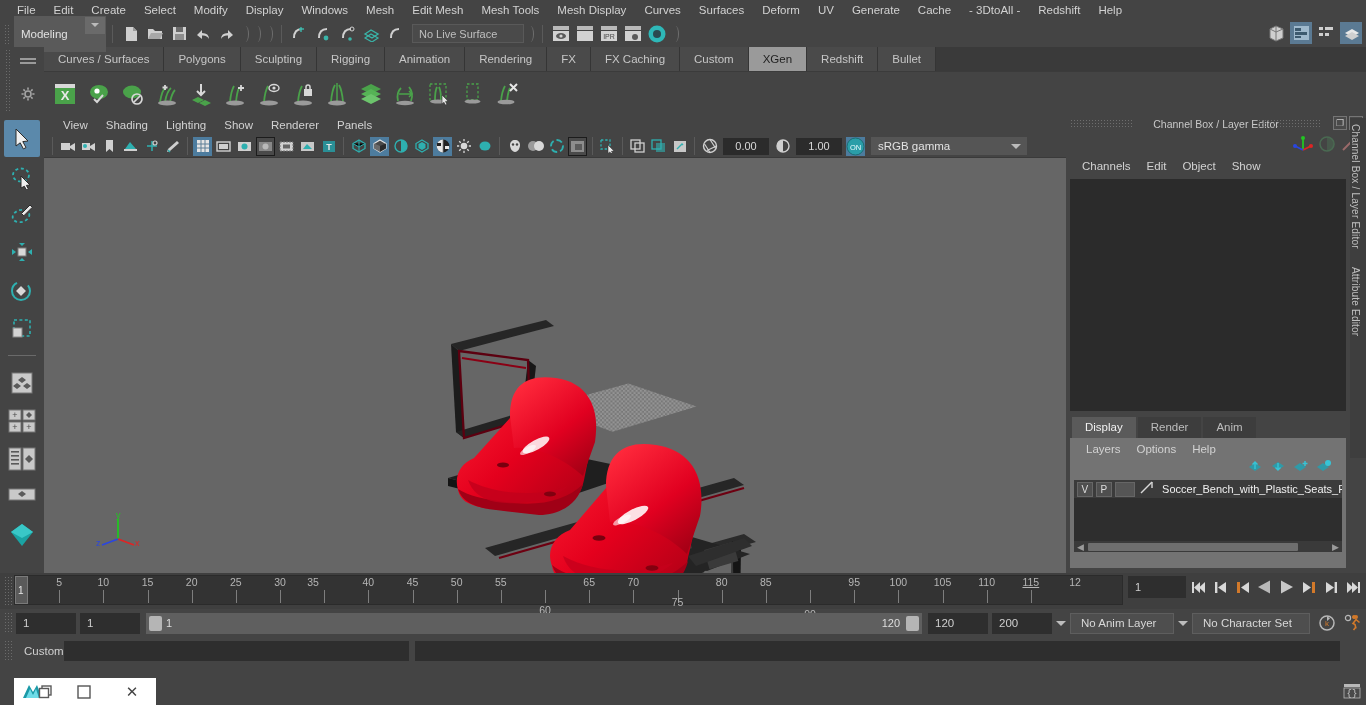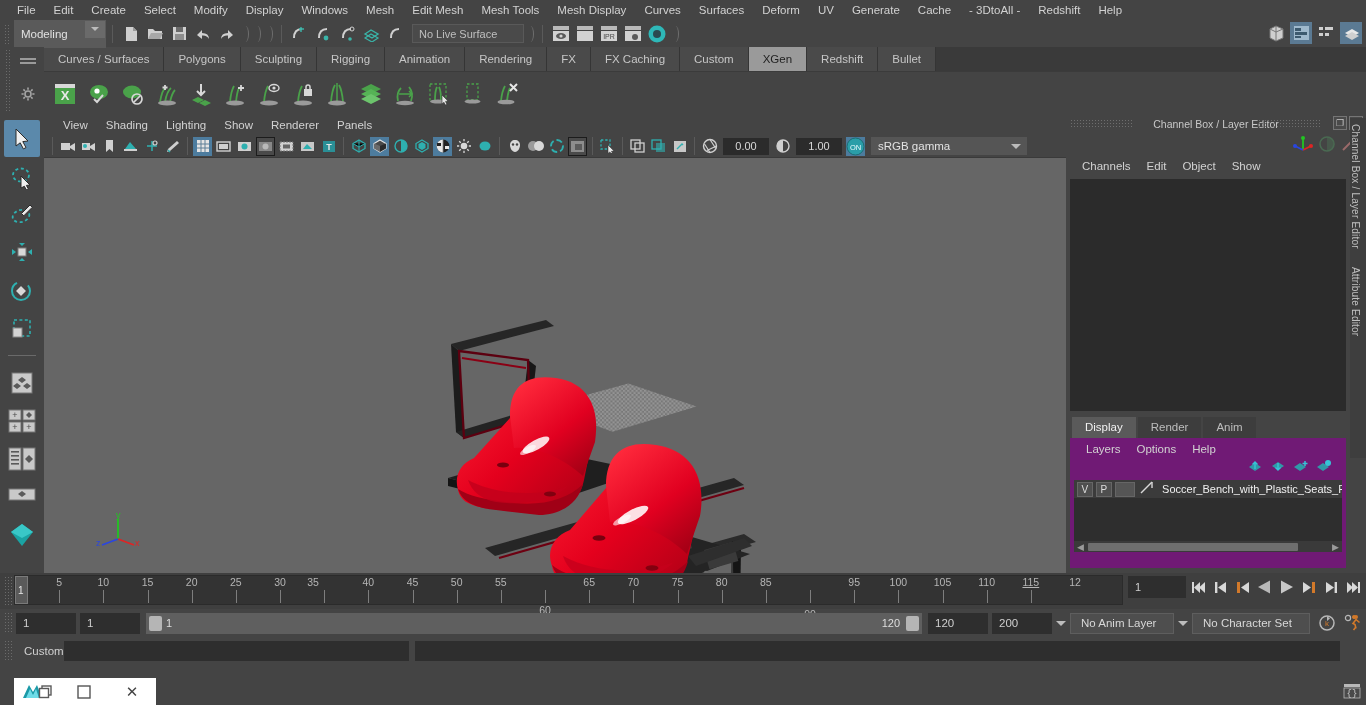--- a/index.html
+++ b/index.html
@@ -23,21 +23,21 @@
   .statusbar{
     height:27px; display:flex; align-items:center; gap:0px;
     background:#444444; padding-left:4px; position:relative;
   }
   .gripdots{
     width:7px; height:20px; margin-right:3px;
     background-image:radial-gradient(#6b6b6b 0.8px, transparent 0.9px);
     background-size:3px 3px;
   }
   .mode-select{
-    width:92px; height:28px; background:#5a5a5a; border:1px solid #5a5a5a;
+    width:92px; height:36px; background:#5a5a5a; border:1px solid #5a5a5a;
     display:flex; align-items:center; font-size:11.5px; color:#e0e0e0;
     padding-left:6px; position:relative;
   }
   .mode-arrow{
     position:absolute; right:0; top:0; width:20px; height:17px;
     background:#6a6a6a; display:flex; align-items:center; justify-content:center;
   }
   .mode-arrow i{
     border-left:4px solid transparent; border-right:4px solid transparent;
     border-top:4px solid #bbbbbb; display:block;
@@ -156,21 +156,21 @@
   .rp-iconrow{ height:22px; position:relative; }
   .chan-menu{ height:22px; display:flex; align-items:center; padding-left:8px; font-size:11.5px;}
   .chan-menu .mi{ padding:0 8px; color:#d2d2d2; }
   .chanbox{ background:#2b2b2b; margin:2px 20px 0 4px; height:232px; }
   .layer-tabs{ display:flex; margin:6px 0 0 6px; }
   .ltab{
     padding:0 13px; height:21px; line-height:21px; font-size:11.5px;
     background:#3d3d3d; color:#bdbdbd; margin-right:2px;
   }
   .ltab.active{ background:#5a5a5a; color:#f0f0f0; }
-  .layer-body{ background:#701a75; margin:0 20px 0 4px; padding:2px 0 0 0; height:130px; }
+  .layer-body{ background:#737373; margin:0 20px 0 4px; padding:2px 0 0 0; height:130px; }
   .layer-menu{ display:flex; font-size:11.5px; padding:3px 0 0 8px; }
   .layer-menu .mi{ padding:0 8px; color:#d2d2d2; }
   .layer-btns{ display:flex; justify-content:flex-end; gap:7px; padding:4px 14px 3px 0; }
   .layerlist{ background:#2e2e2e; margin:0 4px; height:72px; position:relative; }
   .layerrow{ display:flex; align-items:center; height:18px; background:#3b3b3b; }
   .lbx{
     width:17px; height:15px; margin-left:3px; background:#4f4f4f; border:1px solid #666;
     font-size:10px; color:#ddd; display:flex; align-items:center; justify-content:center;
   }
   .lcolor{ width:22px; height:15px; margin-left:3px; background:#555; border:1px solid #666; }
@@ -1142,21 +1142,21 @@
         <div class="ts-lab" style="left: 441.667px;">50</div>
         <div class="ts-tick" style="left: 485.833px;"></div>
         <div class="ts-lab" style="left: 485.833px;">55</div>
         <div class="ts-tick" style="left: 530px;"></div>
         <div class="ts-lab" style="left: 530px; margin-top: 28px;">60</div>
         <div class="ts-tick" style="left: 574.167px;"></div>
         <div class="ts-lab" style="left: 574.167px;">65</div>
         <div class="ts-tick" style="left: 618.333px;"></div>
         <div class="ts-lab" style="left: 618.333px;">70</div>
         <div class="ts-tick" style="left: 662.5px;"></div>
-        <div class="ts-lab" style="left: 662.5px;">75</div>
+        <div class="ts-lab" style="left: 662.5px; margin-top: 20px;">75</div>
         <div class="ts-tick" style="left: 706.667px;"></div>
         <div class="ts-lab" style="left: 706.667px;">80</div>
         <div class="ts-tick" style="left: 750.833px;"></div>
         <div class="ts-lab" style="left: 750.833px;">85</div>
         <div class="ts-tick" style="left: 795px;"></div>
         <div class="ts-lab" style="left: 795px; margin-top: 32px;">90</div>
         <div class="ts-tick" style="left: 839.167px;"></div>
         <div class="ts-lab" style="left: 839.167px;">95</div>
         <div class="ts-tick" style="left: 883.333px;"></div>
         <div class="ts-lab" style="left: 883.333px;">100</div>

